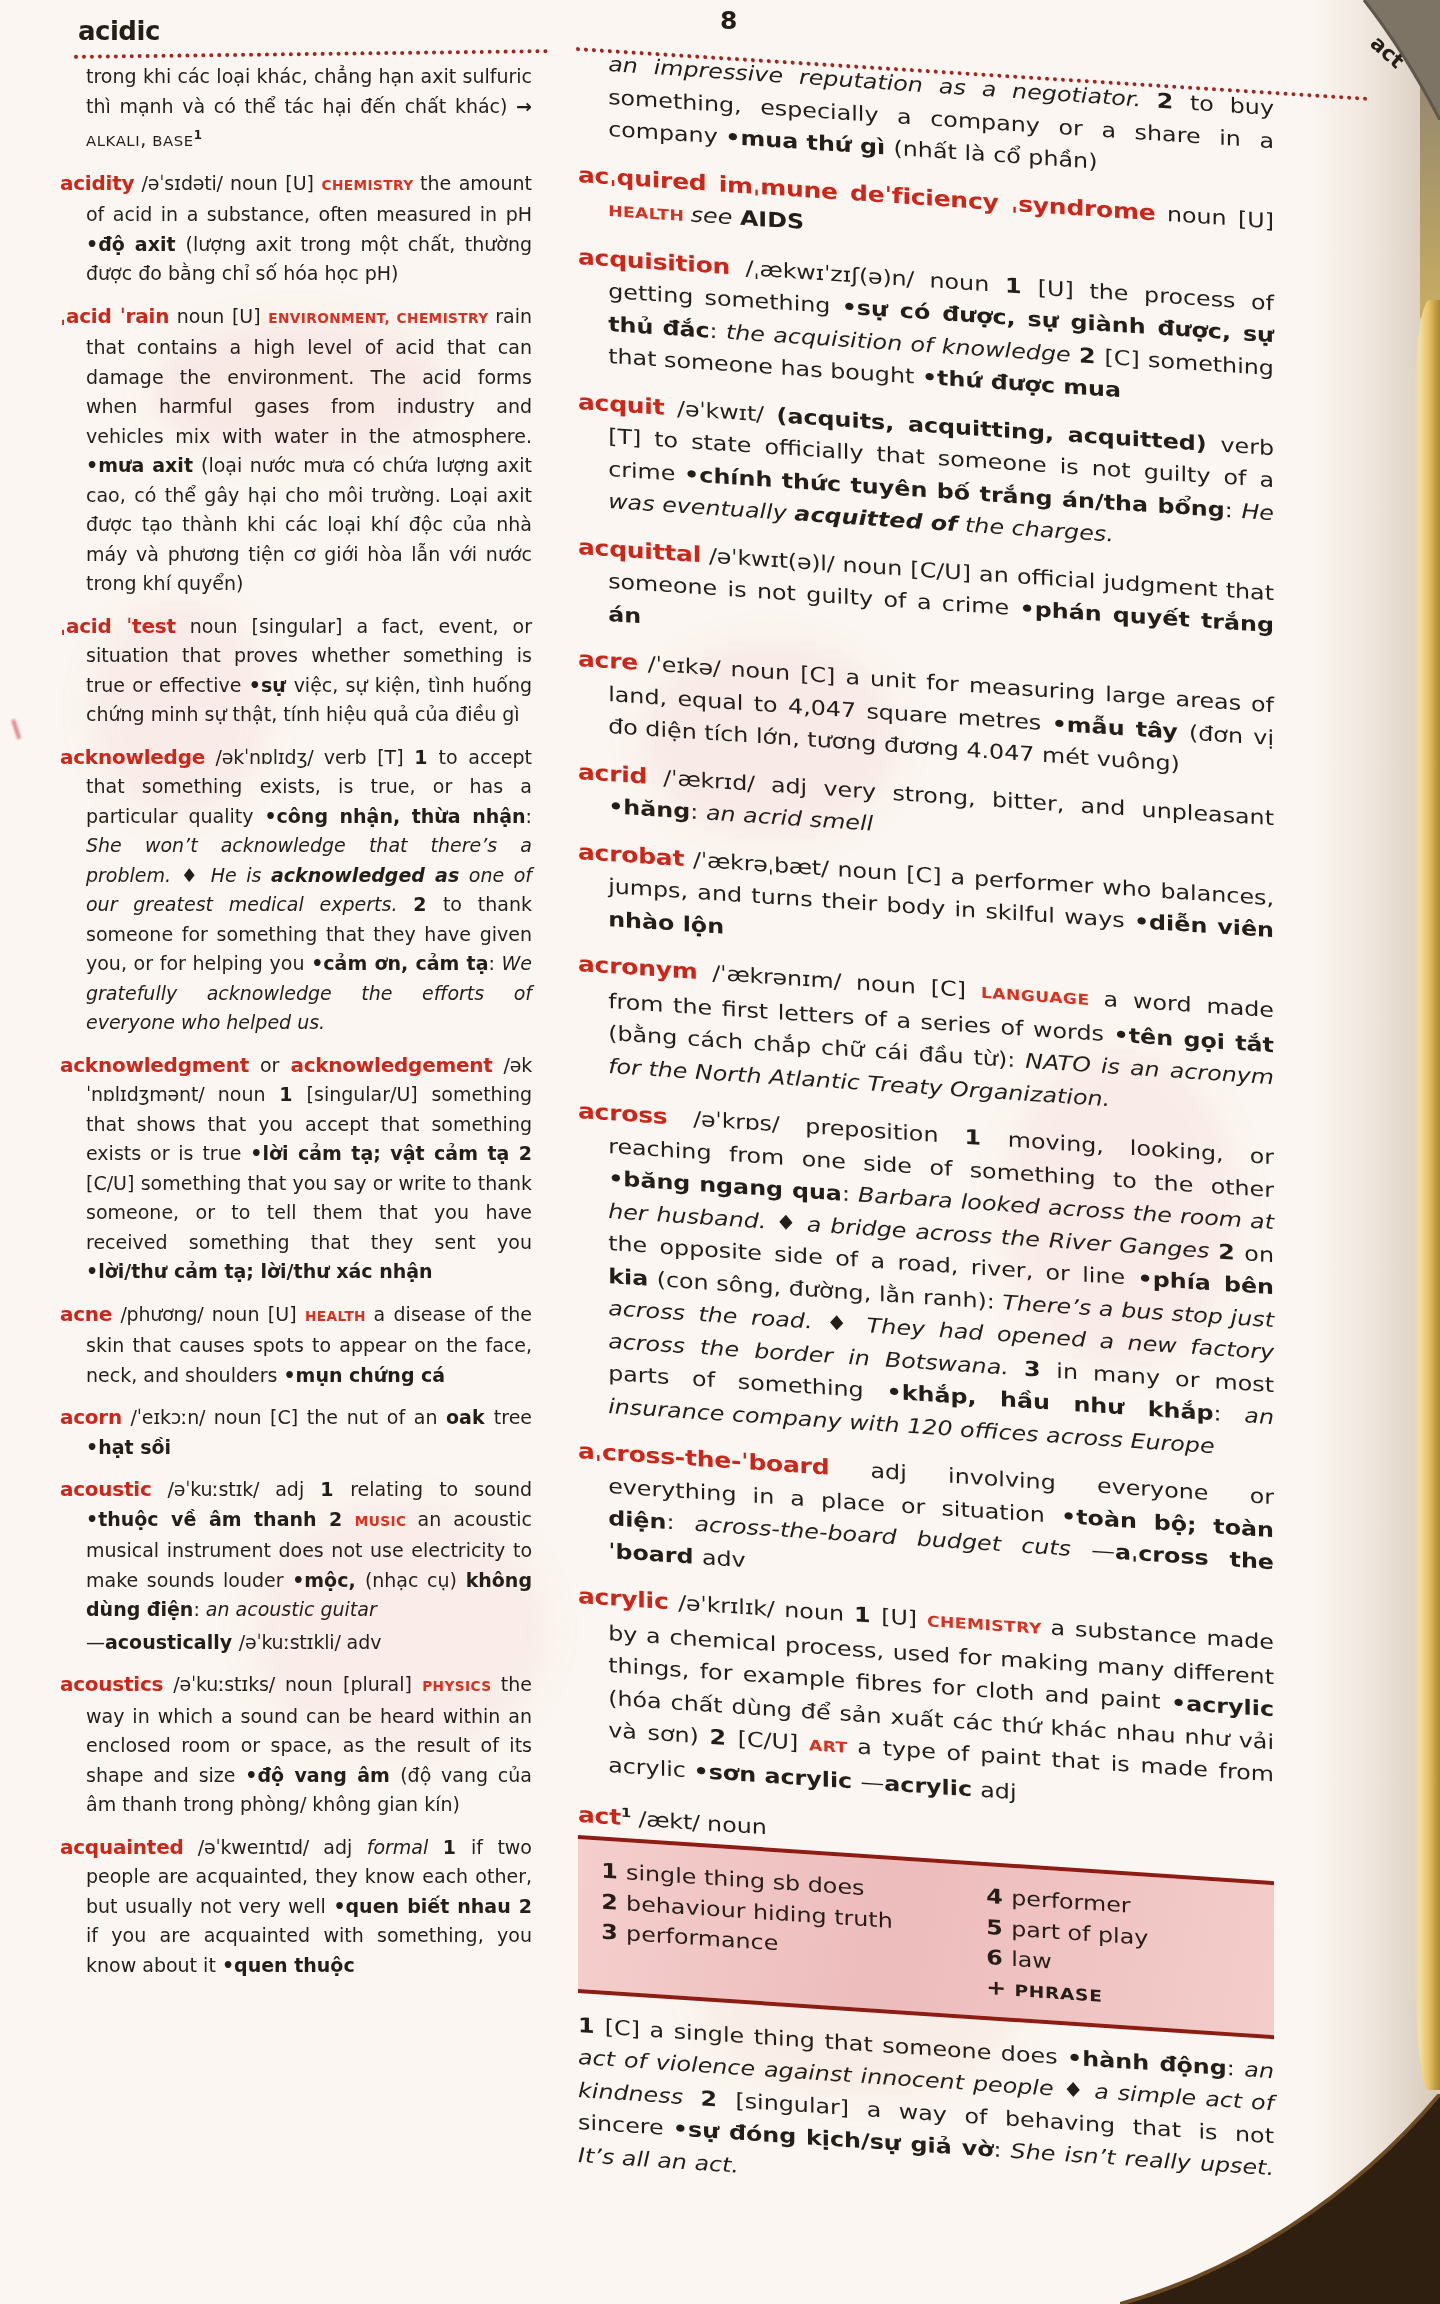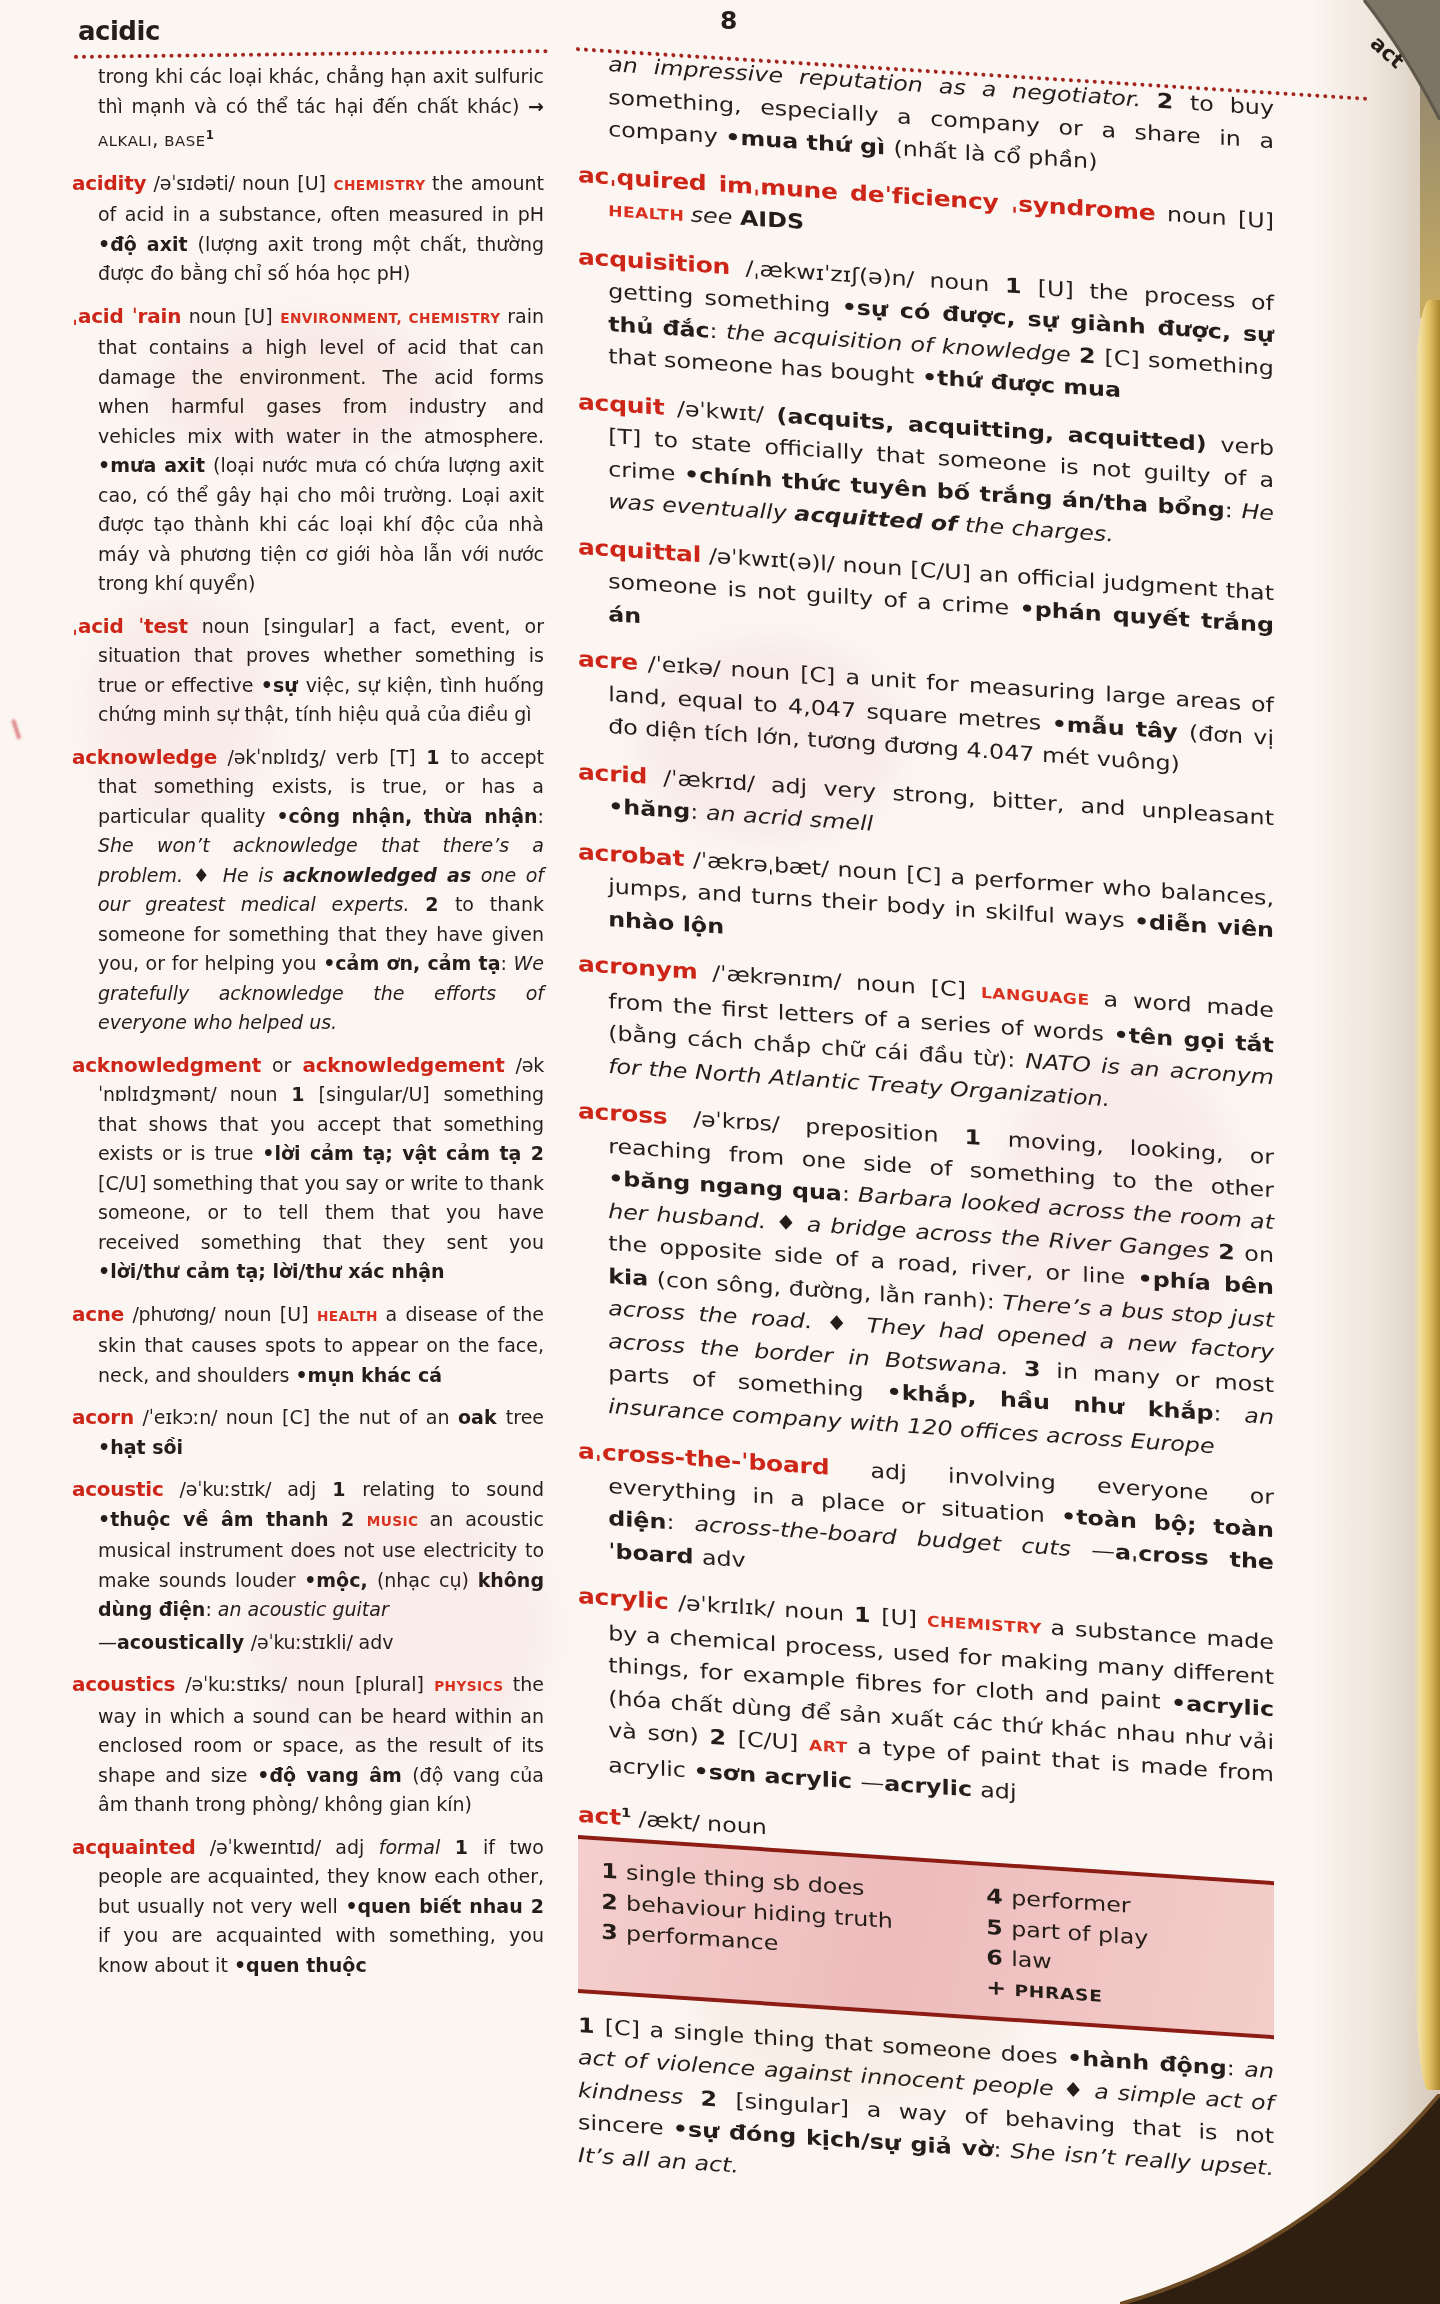--- a/index.html
+++ b/index.html
@@ -14,21 +14,21 @@
     font-family:"DejaVu Sans","Liberation Sans",sans-serif;
   }
   
   .running-head-left{position:absolute;left:78px;top:16px;font-size:26px;font-weight:700;letter-spacing:-0.5px;}
   .page-number{position:absolute;left:720px;top:6px;font-size:25px;font-weight:600;}
   .running-head-right{position:absolute;right:34px;top:40px;font-size:21px;font-weight:700;transform:rotate(42deg);z-index:6;}
   .rule-left{position:absolute;left:74px;top:52px;width:474px;border-top:4px dotted var(--rule);transform:rotate(-0.7deg);}
   .rule-right{position:absolute;left:576px;top:47px;width:792px;border-top:4px dotted var(--rule);transform:skewY(3.6deg);transform-origin:0 0;}
   
   .col{position:absolute;}
-  .col-left{left:72px;top:62px;width:472px;font-size:19px;line-height:29.5px;}
+  .col-left{left:60px;top:62px;width:472px;font-size:19px;line-height:29.5px;}
   .col-right{left:578px;top:46px;width:600px;font-size:20.5px;line-height:32.5px;
              transform:skewY(3.8deg) scaleX(1.16);transform-origin:0 0;}
   .para{margin:0 0 13px;text-align:justify;}
   .col-right .para{margin-bottom:15px;}
   .para.tight{margin-bottom:3px;}
   .para.entry{padding-left:26px;text-indent:-26px;}
   .para.cont{padding-left:26px;}
   .para.flush{padding-left:0;}
   
   .r-hw{color:var(--red);font-weight:700;font-size:1.05em;letter-spacing:-0.2px;}
@@ -91,21 +91,21 @@
 <div class="rule-left"></div>
 <div class="rule-right"></div>
 
 <div class="col col-left">
     <p class="para cont"><span class="r-plain">trong khi các loại khác, chẳng hạn axit sulfuric thì mạnh và có thể tác hại đến chất khác) </span><span class="r-b">→ </span><span class="r-sc">ALKALI</span><span class="r-plain">, </span><span class="r-sc">BASE</span><span class="r-sup">1</span></p>
     <p class="para entry"><span class="r-hw">acidity</span><span class="r-pron">  /əˈsɪdəti/ </span><span class="r-pos">noun [U] </span><span class="r-field">CHEMISTRY </span><span class="r-plain">the amount of acid in a substance, often measured in pH </span><span class="r-viet">•độ axit </span><span class="r-plain">(lượng axit trong một chất, thường được đo bằng chỉ số hóa học pH)</span></p>
     <p class="para entry"><span class="r-hw">ˌacid ˈrain</span><span class="r-pos">  noun [U] </span><span class="r-field">ENVIRONMENT, CHEMISTRY </span><span class="r-plain">rain that contains a high level of acid that can damage the environment. The acid forms when harmful gases from industry and vehicles mix with water in the atmosphere. </span><span class="r-viet">•mưa axit </span><span class="r-plain">(loại nước mưa có chứa lượng axit cao, có thể gây hại cho môi trường. Loại axit được tạo thành khi các loại khí độc của nhà máy và phương tiện cơ giới hòa lẫn với nước trong khí quyển)</span></p>
     <p class="para entry"><span class="r-hw">ˌacid ˈtest</span><span class="r-pos">  noun [singular] </span><span class="r-plain">a fact, event, or situation that proves whether something is true or effective </span><span class="r-viet">•sự </span><span class="r-plain">việc, sự kiện, tình huống chứng minh sự thật, tính hiệu quả của điều gì</span></p>
     <p class="para entry"><span class="r-hw">acknowledge</span><span class="r-pron">  /əkˈnɒlɪdʒ/ </span><span class="r-pos">verb [T] </span><span class="r-num">1 </span><span class="r-plain">to accept that something exists, is true, or has a particular quality </span><span class="r-viet">•công nhận, thừa nhận</span><span class="r-plain">: </span><span class="r-ex">She won’t acknowledge that there’s a problem. </span><span class="r-dia">♦ </span><span class="r-ex">He is </span><span class="r-exb">acknowledged as</span><span class="r-ex"> one of our greatest medical experts.  </span><span class="r-num">2 </span><span class="r-plain">to thank someone for something that they have given you, or for helping you </span><span class="r-viet">•cảm ơn, cảm tạ</span><span class="r-plain">: </span><span class="r-ex">We gratefully acknowledge the efforts of everyone who helped us.</span></p>
     <p class="para entry"><span class="r-hw">acknowledgment</span><span class="r-plain"> or </span><span class="r-hw">acknowledgement</span><span class="r-pron"> /əkˈnɒlɪdʒmənt/ </span><span class="r-pos">noun  </span><span class="r-num">1 </span><span class="r-pos">[singular/U] </span><span class="r-plain">something that shows that you accept that something exists or is true </span><span class="r-viet">•lời cảm tạ; vật cảm tạ </span><span class="r-num">2 </span><span class="r-pos">[C/U] </span><span class="r-plain">something that you say or write to thank someone, or to tell them that you have received something that they sent you </span><span class="r-viet">•lời/thư cảm tạ; lời/thư xác nhận</span></p>
-    <p class="para entry"><span class="r-hw">acne</span><span class="r-pron">  /phương/ </span><span class="r-pos">noun [U] </span><span class="r-field">HEALTH </span><span class="r-plain">a disease of the skin that causes spots to appear on the face, neck, and shoulders </span><span class="r-viet">•mụn khác cá</span></p>
+    <p class="para entry"><span class="r-hw">acne</span><span class="r-pron">  /phương/ </span><span class="r-pos">noun [U] </span><span class="r-field">HEALTH </span><span class="r-plain">a disease of the skin that causes spots to appear on the face, neck, and shoulders </span><span class="r-viet">•mụn chứng cá</span></p>
     <p class="para entry"><span class="r-hw">acorn</span><span class="r-pron">  /ˈeɪkɔːn/ </span><span class="r-pos">noun [C] </span><span class="r-plain">the nut of an </span><span class="r-b">oak </span><span class="r-plain">tree </span><span class="r-viet">•hạt sồi</span></p>
     <p class="para entry tight"><span class="r-hw">acoustic</span><span class="r-pron">  /əˈkuːstɪk/ </span><span class="r-pos">adj  </span><span class="r-num">1 </span><span class="r-plain">relating to sound </span><span class="r-viet">•thuộc về âm thanh </span><span class="r-num">2 </span><span class="r-field">MUSIC </span><span class="r-plain">an acoustic musical instrument does not use electricity to make sounds louder </span><span class="r-viet">•mộc, </span><span class="r-plain">(nhạc cụ) </span><span class="r-viet">không dùng điện</span><span class="r-plain">: </span><span class="r-ex">an acoustic guitar</span></p>
     <p class="para cont"><span class="r-plain">—</span><span class="r-b">acoustically </span><span class="r-pron">/əˈkuːstɪkli/ </span><span class="r-pos">adv</span></p>
     <p class="para entry"><span class="r-hw">acoustics</span><span class="r-pron">  /əˈkuːstɪks/ </span><span class="r-pos">noun [plural] </span><span class="r-field">PHYSICS </span><span class="r-plain">the way in which a sound can be heard within an enclosed room or space, as the result of its shape and size </span><span class="r-viet">•độ vang âm </span><span class="r-plain">(độ vang của âm thanh trong phòng/ không gian kín)</span></p>
     <p class="para entry"><span class="r-hw">acquainted</span><span class="r-pron">  /əˈkweɪntɪd/ </span><span class="r-pos">adj </span><span class="r-posi">formal  </span><span class="r-num">1 </span><span class="r-plain">if two people are acquainted, they know each other, but usually not very well </span><span class="r-viet">•quen biết nhau </span><span class="r-num">2 </span><span class="r-plain">if you are acquainted with something, you know about it </span><span class="r-viet">•quen thuộc</span></p>
   </div>
 <div class="col col-right">
     <p class="para cont"><span class="r-ex">an impressive reputation as a negotiator.  </span><span class="r-num">2 </span><span class="r-plain">to buy something, especially a company or a share in a company </span><span class="r-viet">•mua thứ gì </span><span class="r-plain">(nhất là cổ phần)</span></p>
     <p class="para entry"><span class="r-hw">acˌquired imˌmune deˈficiency ˌsyndrome</span><span class="r-pos">  noun [U] </span><span class="r-field">HEALTH </span><span class="r-posi">see </span><span class="r-b">AIDS</span></p>
     <p class="para entry"><span class="r-hw">acquisition</span><span class="r-pron">  /ˌækwɪˈzɪʃ(ə)n/ </span><span class="r-pos">noun  </span><span class="r-num">1 </span><span class="r-pos">[U] </span><span class="r-plain">the process of getting something </span><span class="r-viet">•sự có được, sự giành được, sự thủ đắc</span><span class="r-plain">: </span><span class="r-ex">the acquisition of knowledge  </span><span class="r-num">2 </span><span class="r-pos">[C] </span><span class="r-plain">something that someone has bought </span><span class="r-viet">•thứ được mua</span></p>

